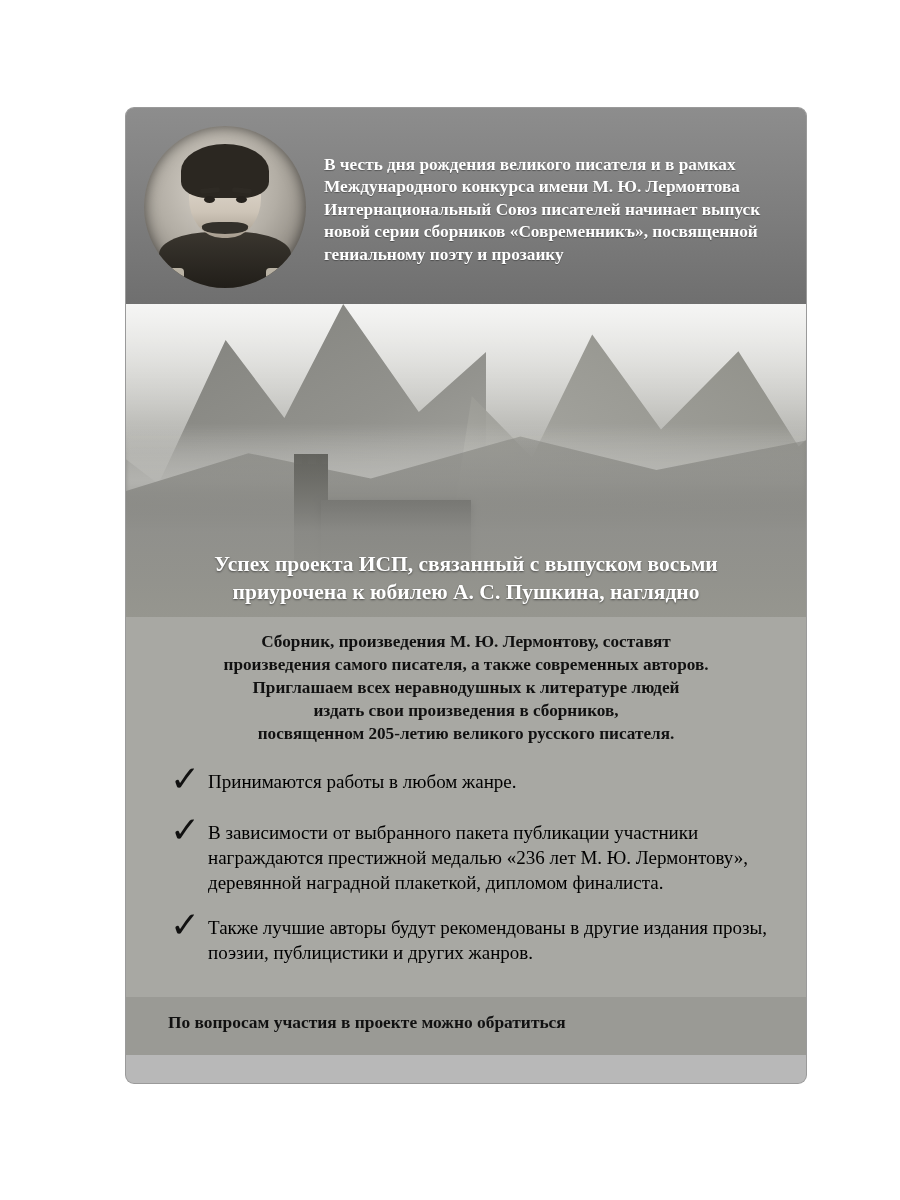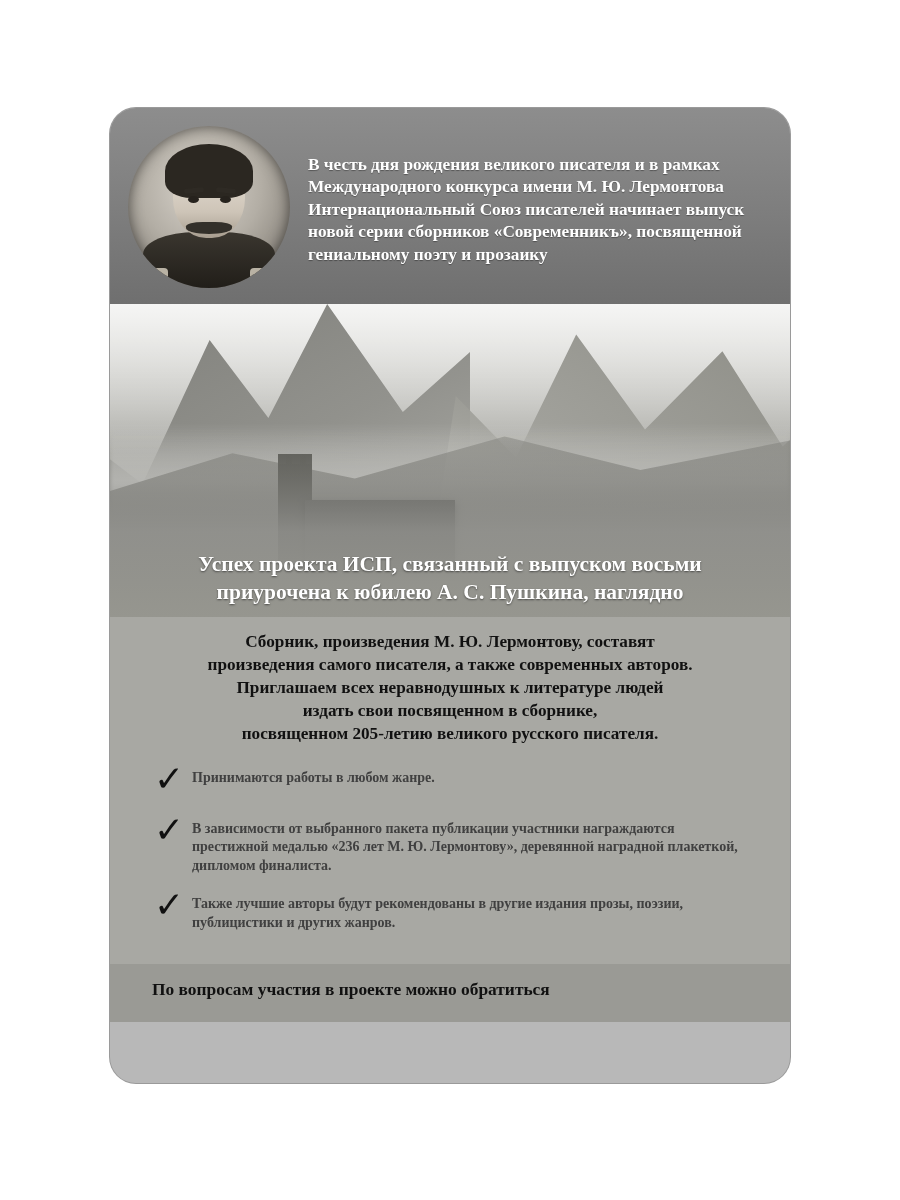--- a/index.html
+++ b/index.html
@@ -11,25 +11,25 @@
     width: 900px;
     height: 1200px;
     font-family: "Liberation Serif", serif;
     color: #1b1b1b;
     position: relative;
     overflow: hidden;
   }
 
   .poster {
     position: absolute;
-    left: 110px;
+    left: 126px;
     top: 108px;
     width: 680px;
     height: 975px;
-    border-radius: 26px;
+    border-radius: 8px;
     overflow: hidden;
     background: #b8b8b8;
     box-shadow: 0 0 0 1px #9a9a9a;
   }
 
   
   .header {
     position: relative;
     height: 196px;
     background: linear-gradient(180deg, #8d8d8d 0%, #7d7d7d 55%, #6f6f6f 100%);
@@ -230,24 +230,24 @@
     width: 46px;
     font-size: 36px;
     line-height: .9;
     color: #111;
     text-align: center;
     font-family: "DejaVu Sans", sans-serif;
     font-weight: normal;
     transform: translateY(-4px);
   }
   .check-text {
-    font-weight: bold;
-    font-size: 14px;
+    font-weight: normal;
+    font-size: 19px;
     line-height: 1.32;
-    color: #404040;
+    color: #000000;
     padding-top: 2px;
   }
 
   
   .footer {
     background: #9a9a95;
     padding: 14px 40px 20px 42px;
     font-weight: bold;
     font-size: 17.4px;
     line-height: 1.36;
@@ -290,21 +290,21 @@
       <div>Успех проекта ИСП, связанный с выпуском восьми</div>
       <div>приурочена к юбилею А. С. Пушкина, наглядно</div>
     </div>
   </div>
 
   <div class="body-block">
     <div class="intro">
       <div>Сборник, произведения М. Ю. Лермонтову, составят</div>
       <div>произведения самого писателя, а также современных авторов.</div>
       <div>Приглашаем всех неравнодушных к литературе людей</div>
-      <div>издать свои посвященном в сборнике,</div>
+      <div>издать свои произведения в сборников,</div>
       <div>посвященном 205-летию великого русского писателя.</div>
     </div>
 
     <div class="checklist">
       <div class="check-row">
         <span class="check-mark">✓</span>
         <span class="check-text">Принимаются работы в любом жанре.</span>
       </div>
       <div class="check-row">
         <span class="check-mark">✓</span>

